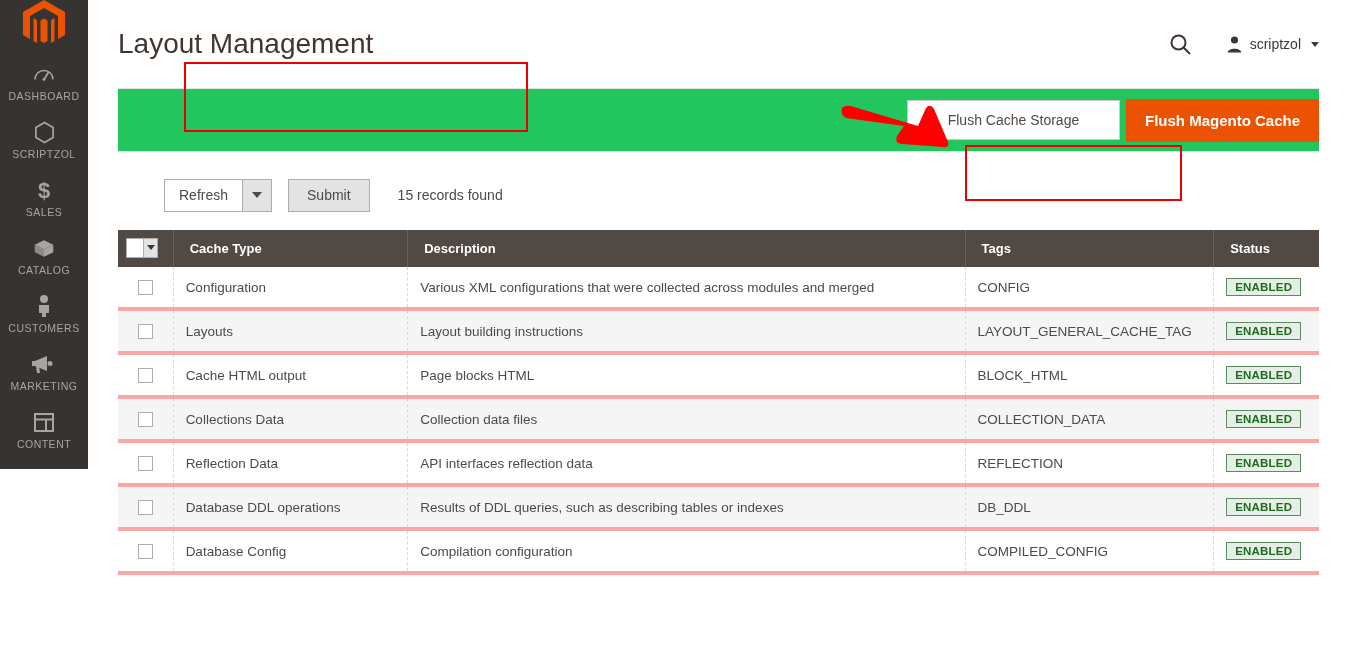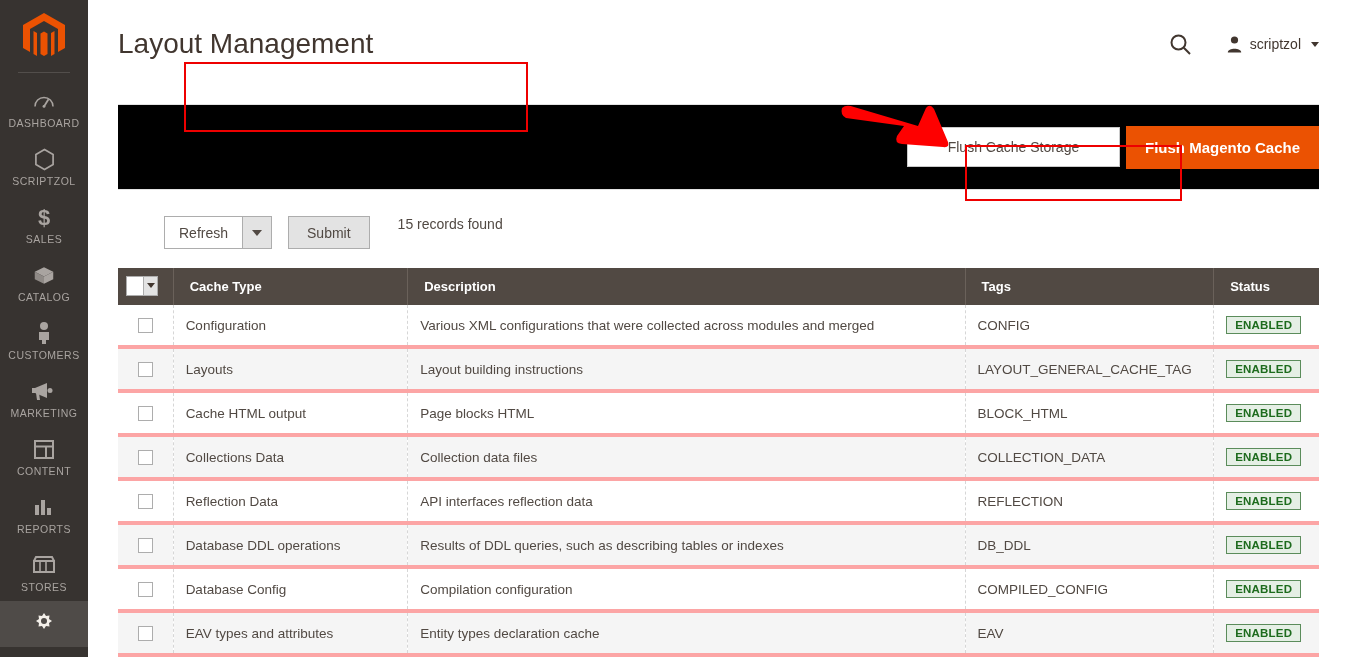--- a/index.html
+++ b/index.html
@@ -6,21 +6,21 @@
   html, body {
     width:1349px; height:657px;
     overflow:hidden;
     background:#ffffff;
     font-family:"Liberation Sans", sans-serif;
   }
   #app { position:relative; width:1349px; height:657px; display:flex; }
 
   
   .sidebar {
-    width:88px; height:657px;
+    width:88px; height:469px;
     background:#373330;
     flex:0 0 88px;
     display:flex; flex-direction:column; align-items:center;
     overflow:hidden;
   }
   .logo-wrap {
     width:88px; height:72px;
     display:flex; align-items:center; justify-content:center;
   }
   .logo-hex { display:block; }
@@ -78,23 +78,23 @@
   .caret-down {
     width:0;height:0;
     border-left:4.5px solid transparent;
     border-right:4.5px solid transparent;
     border-top:5px solid #41362f;
     margin-left:2px;
   }
 
   
   .button-bar {
-    margin:16px 30px;
-    height:86px;
-    background:#000000;
+    margin:0 30px;
+    height:64px;
+    background:#22c55e;
     border-top:1px solid #e3e3e3;
     border-bottom:1px solid #e3e3e3;
     display:flex; align-items:center; justify-content:flex-end;
     padding-right:0;
     position:relative;
   }
   .btn {
     font-family:"Liberation Sans", sans-serif;
     cursor:pointer; border:none;
   }
@@ -113,21 +113,21 @@
     font-size:15px; font-weight:bold;
     padding:9px 18px;
     height:43px;
     border:1px solid #eb5202;
     margin-left:6px;
   }
 
   
   .grid-toolbar {
     margin:26px 30px 0 30px;
-    display:flex; gap:16px;
+    display:flex; align-items:center; gap:16px;
     height:34px;
     padding-left:46px;
   }
   .select-wrap { display:flex; align-items:stretch; height:33px; }
   .select-box {
     background:#ffffff;
     border:1px solid #adadad;
     border-right:none;
     color:#514943; font-size:14px;
     padding:0 14px;
@@ -480,27 +480,20 @@
               <td>DB_DDL</td>
               <td><span class="status-badge">ENABLED</span></td>
             </tr>
             <tr>
               <td class="cell-check"><span class="row-checkbox"></span></td>
               <td>Database Config</td>
               <td>Compilation configuration</td>
               <td>COMPILED_CONFIG</td>
               <td><span class="status-badge">ENABLED</span></td>
             </tr>
-            <tr>
-              <td class="cell-check"><span class="row-checkbox"></span></td>
-              <td>EAV types and attributes</td>
-              <td>Entity types declaration cache</td>
-              <td>EAV</td>
-              <td><span class="status-badge">ENABLED</span></td>
-            </tr>
           </tbody>
       </table>
     </div>
 
     <div class="annot" id="annot-title"></div>
     <div class="annot" id="annot-flush"></div>
     <svg class="annot-arrow" width="110" height="52" viewBox="0 0 110 52">
       <path d="M2 8 Q6 4 14 7 L78 26 L86 8 Q90 3 94 9 L108 42 Q110 48 103 47 L62 44 Q54 43 57 36 L64 26 L6 18 Q0 15 2 8 Z" fill="#fe0000"></path>
     </svg>
 

